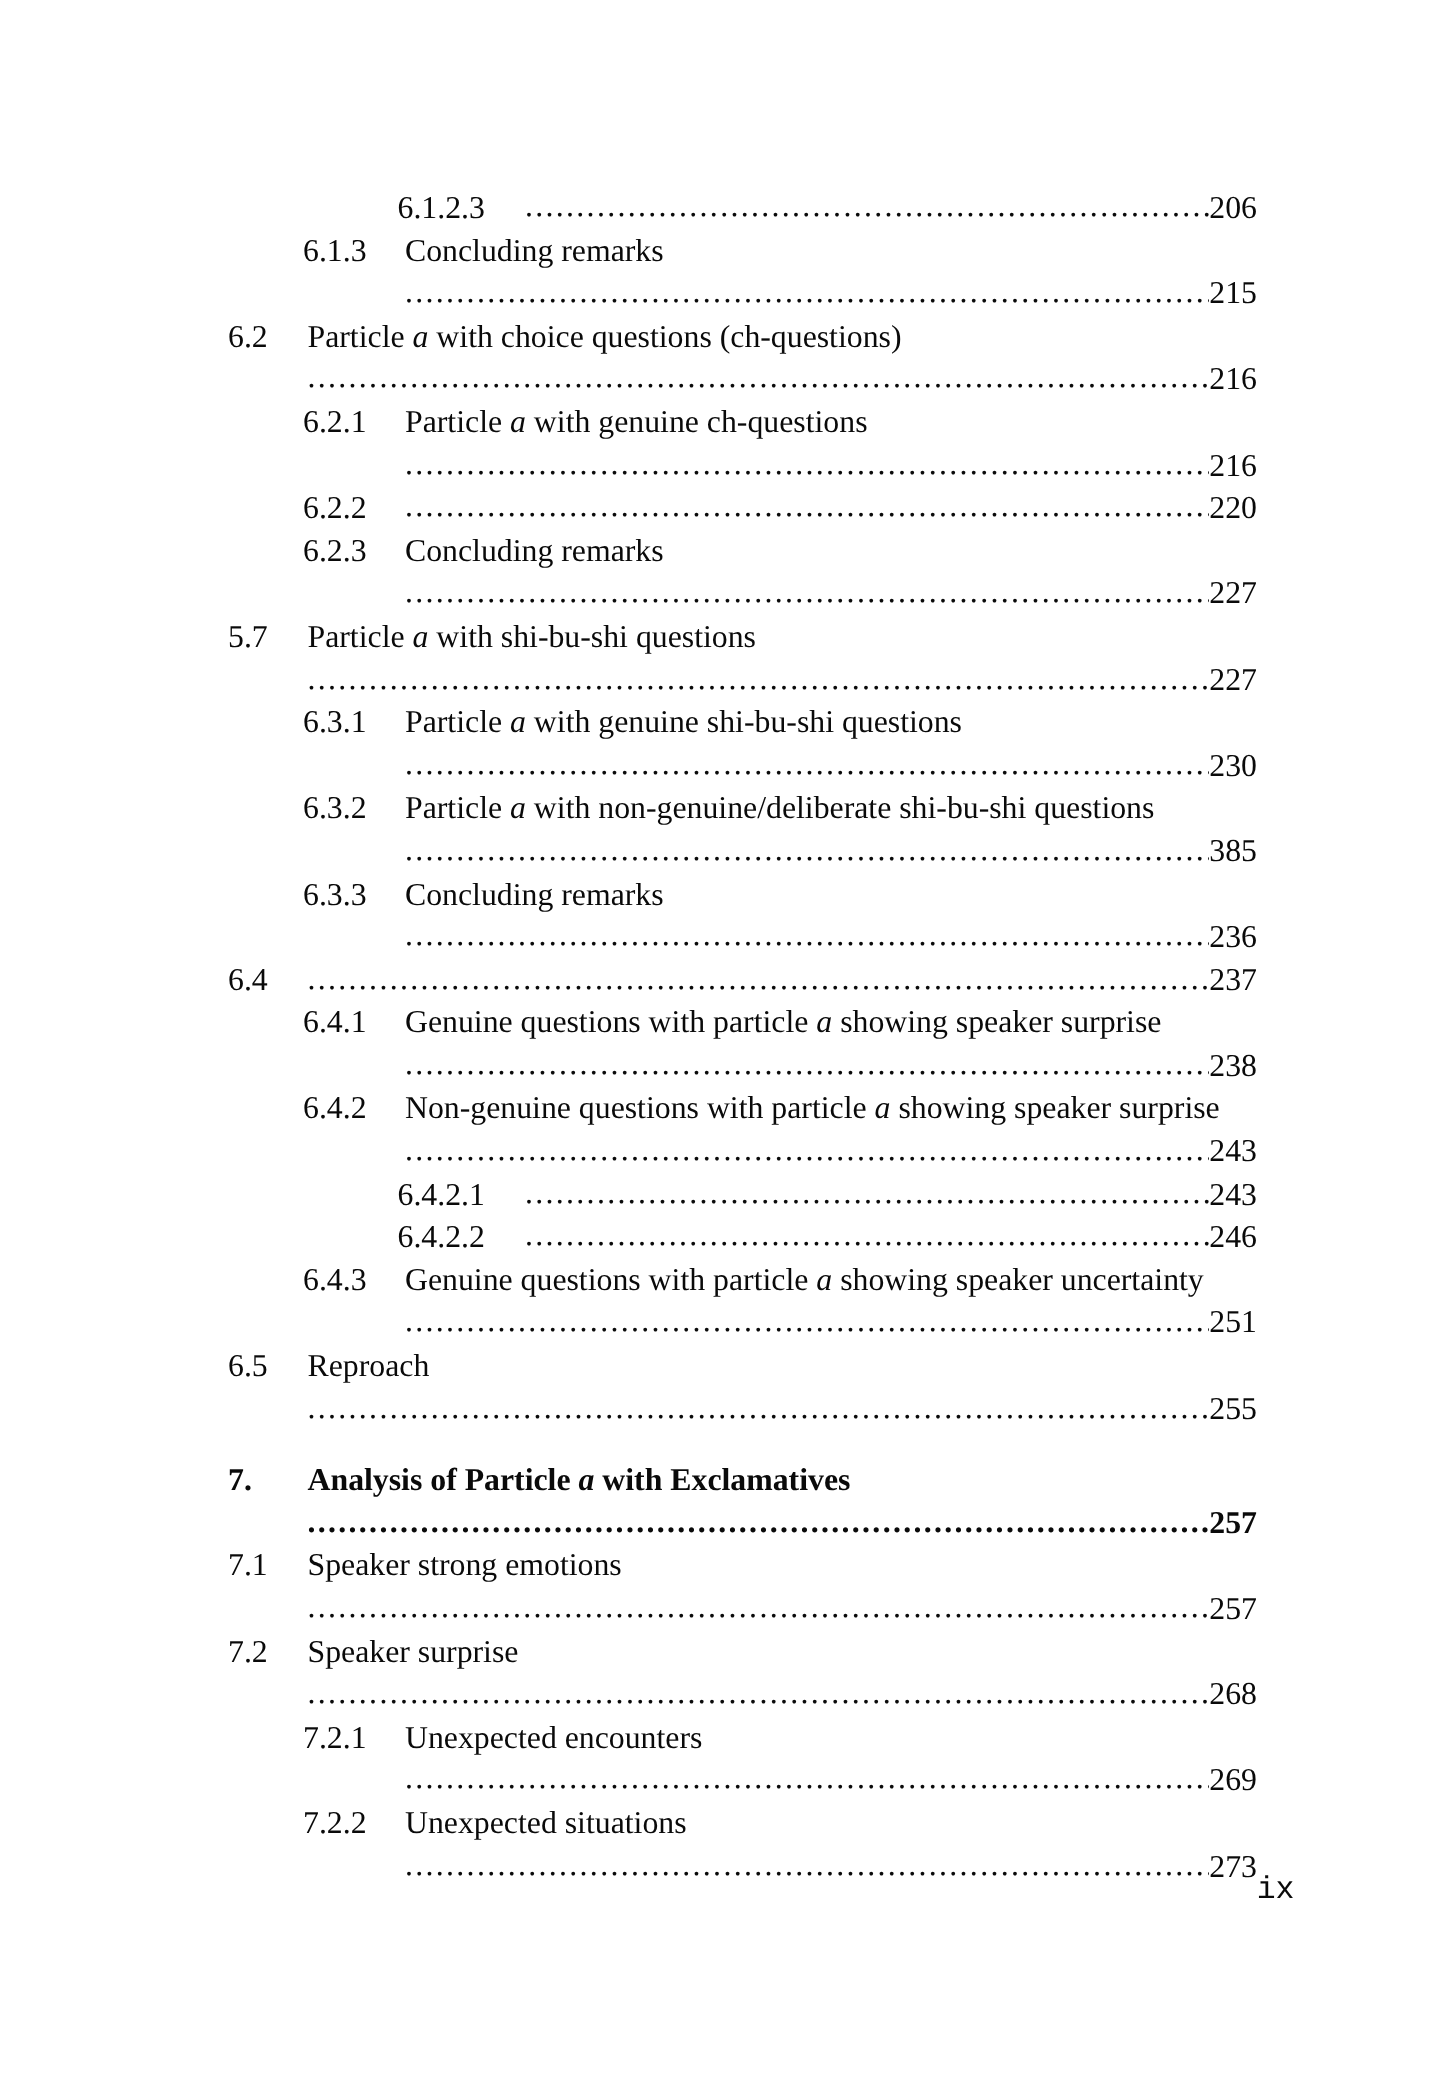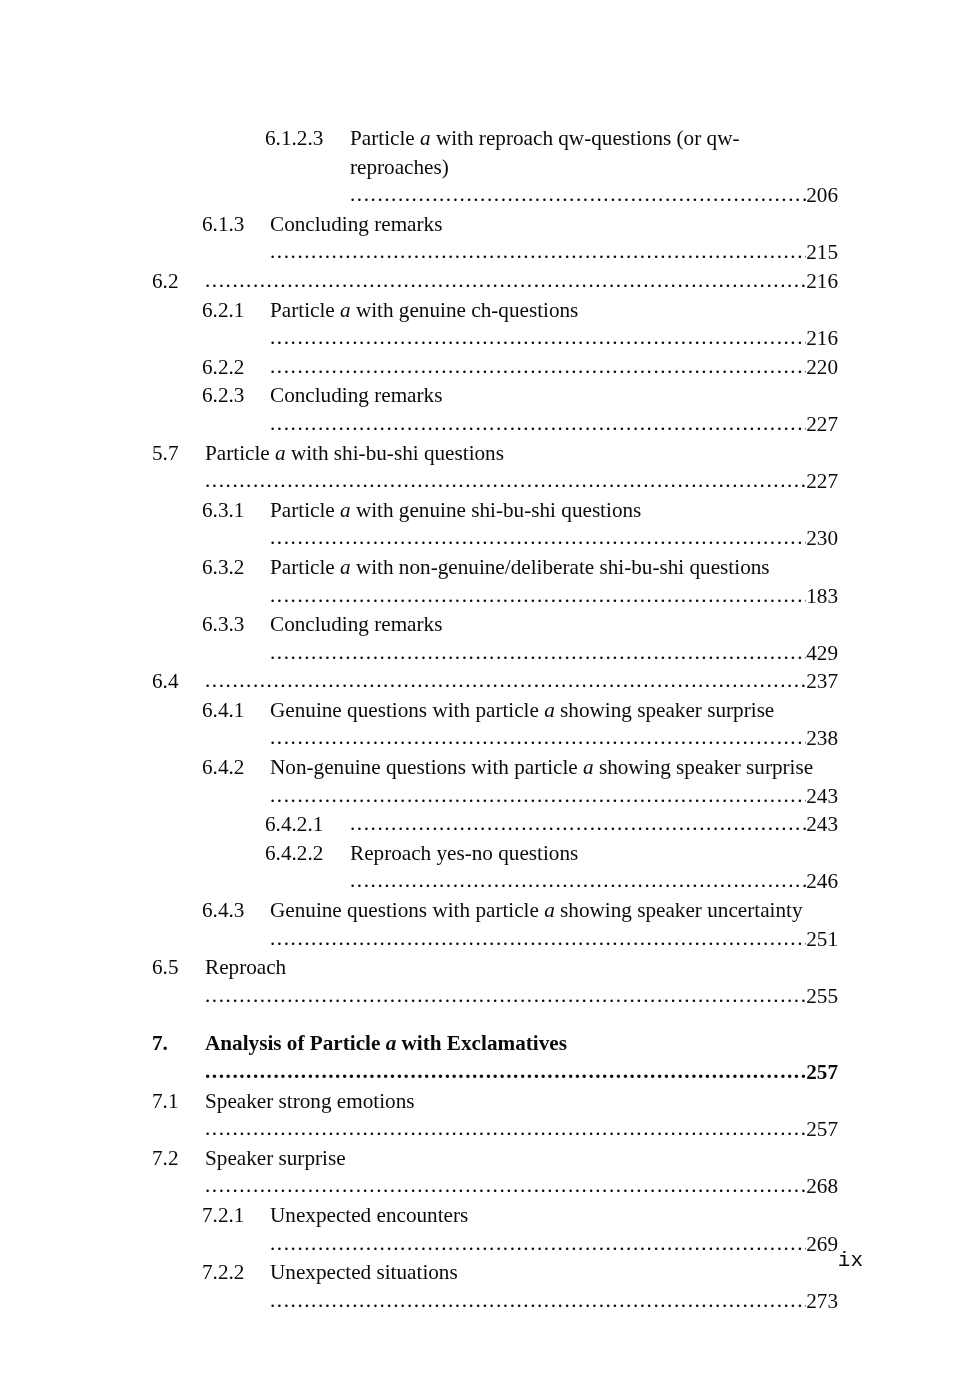--- a/index.html
+++ b/index.html
@@ -112,35 +112,35 @@
     font-family: Liberation Mono, monospace;
   }
 </style>
 </head>
 <body>
 
 <div id="toc-page">
   <div id="toc-list">
       <div class="entry level-3">
         <span class="num">6.1.2.3</span>
-        <div class="body"><span class="runtext">Particle <i>a</i> with reproach qw-questions (or qw-reproaches)</span><span class="leaderline" style="display: flex;">
+        <div class="body"><span class="leaderline" style="display: flex;">
             <span class="leader-fill">...............................................................................................................................................................</span>
             <span class="pageno">206</span>
           </span></div>
       </div>
       <div class="entry level-2">
         <span class="num">6.1.3</span>
         <div class="body"><span class="runtext">Concluding remarks</span><span class="leaderline" style="display: flex;">
             <span class="leader-fill">...............................................................................................................................................................</span>
             <span class="pageno">215</span>
           </span></div>
       </div>
       <div class="entry level-1">
         <span class="num">6.2</span>
-        <div class="body"><span class="leaderline" style="display: flex;">
+        <div class="body"><span class="runtext">Particle <i>a</i> with choice questions (ch-questions)</span><span class="leaderline" style="display: flex;">
             <span class="leader-fill">...............................................................................................................................................................</span>
             <span class="pageno">216</span>
           </span></div>
       </div>
       <div class="entry level-2">
         <span class="num">6.2.1</span>
         <div class="body"><span class="runtext">Particle <i>a</i> with genuine ch-questions </span><span class="leaderline" style="display: flex;">
             <span class="leader-fill">...............................................................................................................................................................</span>
             <span class="pageno">216</span>
           </span></div>
@@ -170,28 +170,28 @@
         <span class="num">6.3.1</span>
         <div class="body"><span class="runtext">Particle <i>a</i> with genuine shi-bu-shi questions</span><span class="leaderline" style="display: flex;">
             <span class="leader-fill">...............................................................................................................................................................</span>
             <span class="pageno">230</span>
           </span></div>
       </div>
       <div class="entry level-2">
         <span class="num">6.3.2</span>
         <div class="body"><span class="runtext">Particle <i>a</i> with non-genuine/deliberate shi-bu-shi questions </span><span class="leaderline" style="display: flex;">
             <span class="leader-fill">...............................................................................................................................................................</span>
-            <span class="pageno">183</span>
+            <span class="pageno">385</span>
           </span></div>
       </div>
       <div class="entry level-2">
         <span class="num">6.3.3</span>
         <div class="body"><span class="runtext">Concluding remarks</span><span class="leaderline" style="display: flex;">
             <span class="leader-fill">...............................................................................................................................................................</span>
-            <span class="pageno">429</span>
+            <span class="pageno">236</span>
           </span></div>
       </div>
       <div class="entry level-1">
         <span class="num">6.4</span>
         <div class="body"><span class="leaderline" style="display: flex;">
             <span class="leader-fill">...............................................................................................................................................................</span>
             <span class="pageno">237</span>
           </span></div>
       </div>
       <div class="entry level-2">
@@ -210,21 +210,21 @@
       </div>
       <div class="entry level-3">
         <span class="num">6.4.2.1</span>
         <div class="body"><span class="leaderline" style="display: flex;">
             <span class="leader-fill">...............................................................................................................................................................</span>
             <span class="pageno">243</span>
           </span></div>
       </div>
       <div class="entry level-3">
         <span class="num">6.4.2.2</span>
-        <div class="body"><span class="runtext">Reproach yes-no questions </span><span class="leaderline" style="display: flex;">
+        <div class="body"><span class="leaderline" style="display: flex;">
             <span class="leader-fill">...............................................................................................................................................................</span>
             <span class="pageno">246</span>
           </span></div>
       </div>
       <div class="entry level-2">
         <span class="num">6.4.3</span>
         <div class="body"><span class="runtext">Genuine questions with particle <i>a</i> showing speaker uncertainty </span><span class="leaderline" style="display: flex;">
             <span class="leader-fill">...............................................................................................................................................................</span>
             <span class="pageno">251</span>
           </span></div>

